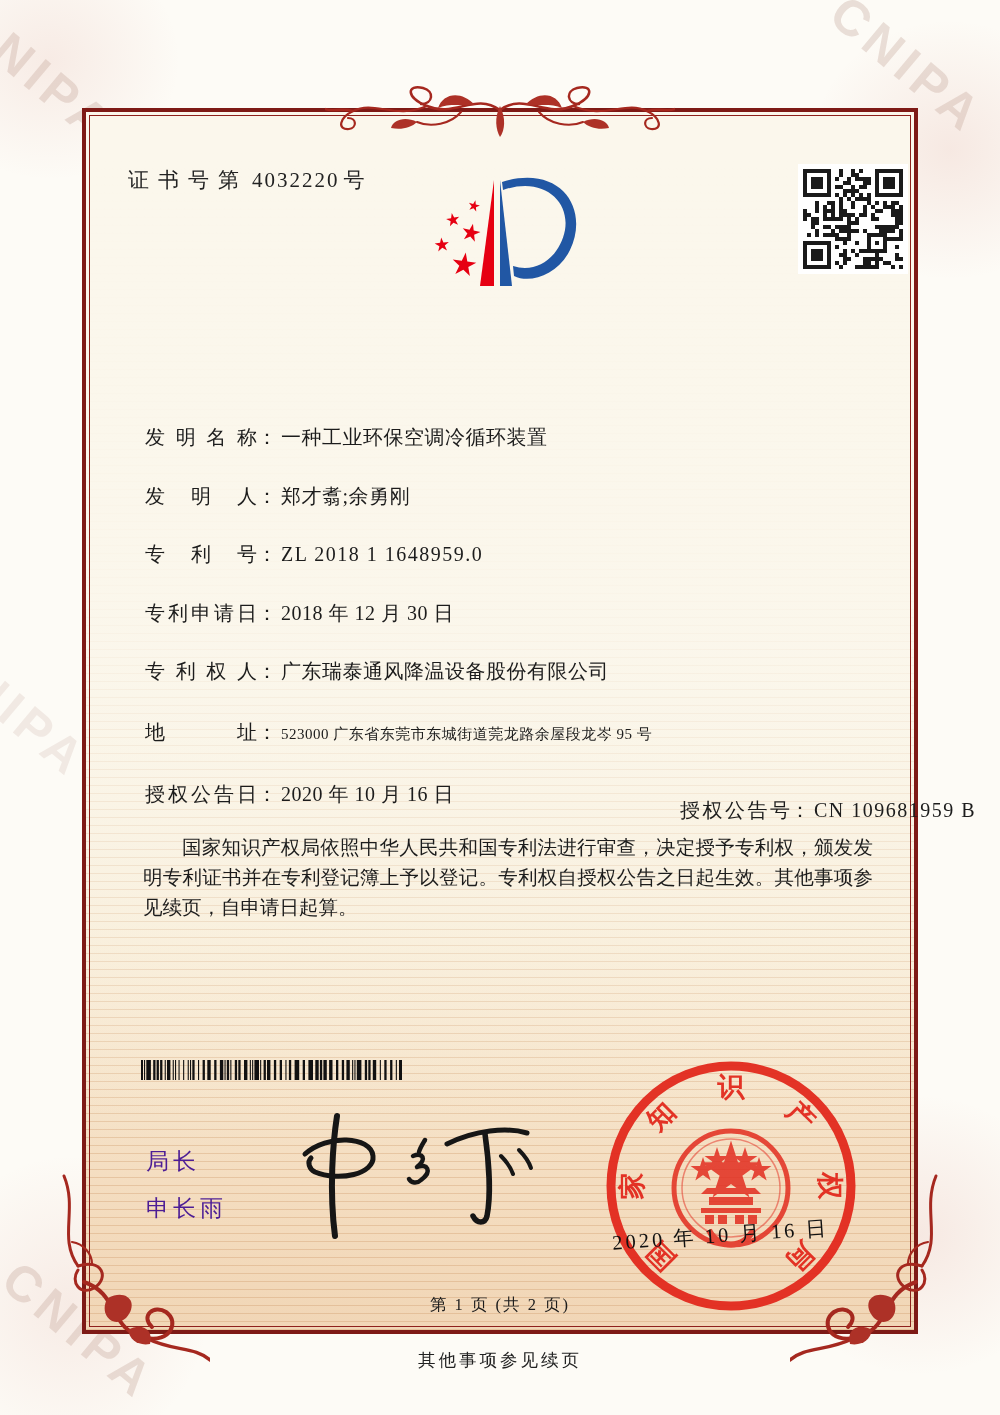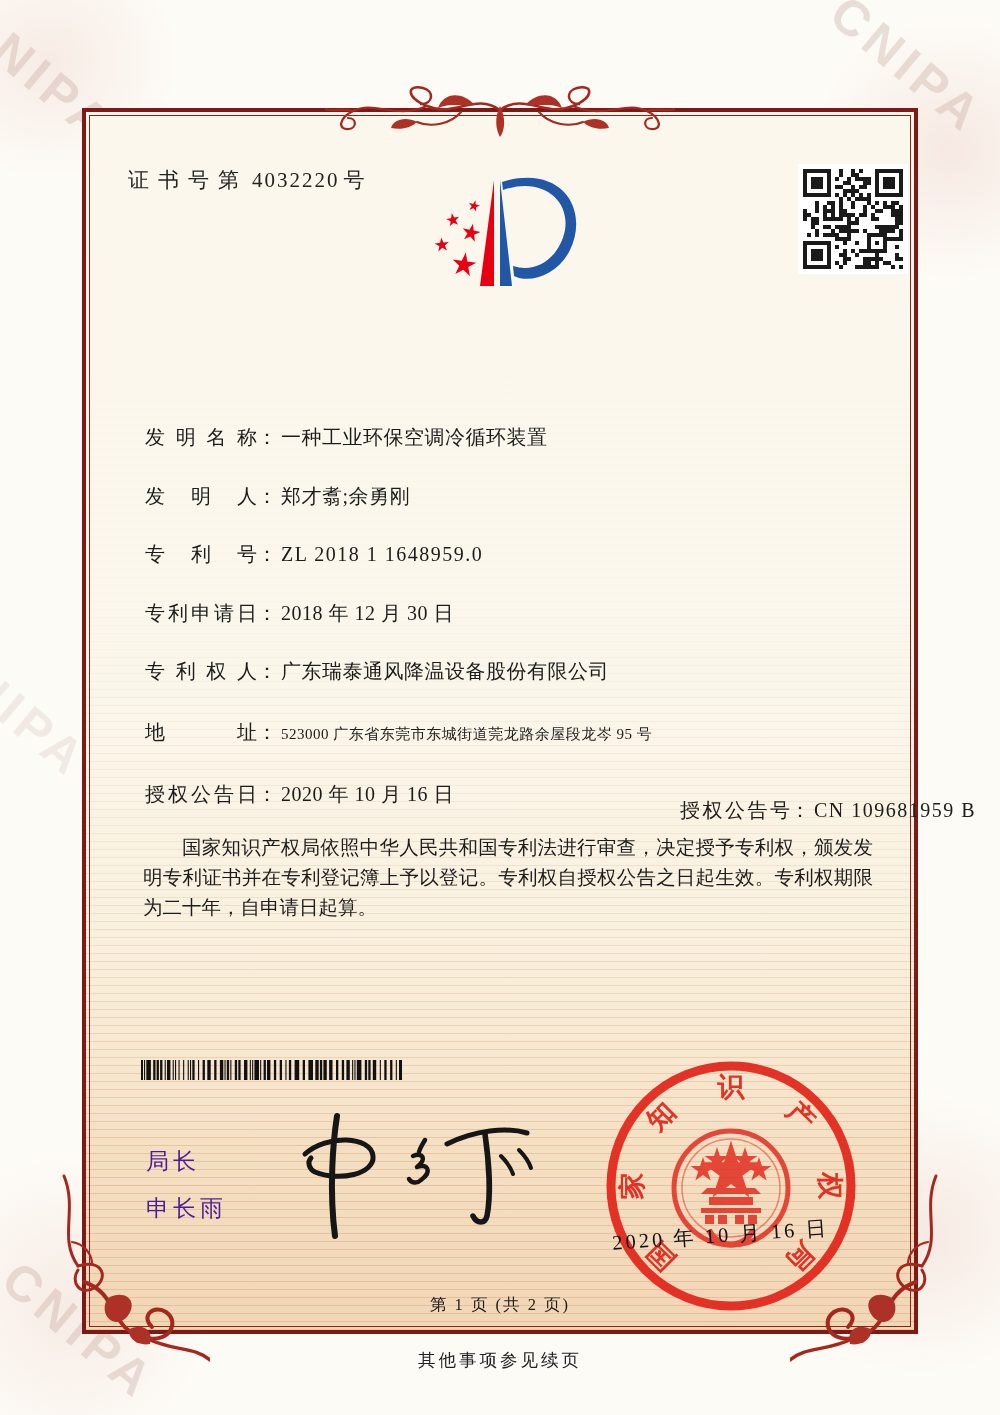--- a/index.html
+++ b/index.html
@@ -482,21 +482,21 @@
     <span class="field-label">地址</span><span class="field-colon">：</span><span class="field-value" style="font-size:15px;">523000 广东省东莞市东城街道莞龙路余屋段龙岑 95 号</span>
   </div>
   <div class="field-row" style="top:781px; width:730px;">
     <span class="field-label">授权公告日</span><span class="field-colon">：</span><span class="field-value">2020 年 10 月 16 日</span>
     <span class="grant-col2">
       <span class="field-label">授权公告号</span><span class="field-colon">：</span><span class="field-value num">CN 109681959 B</span>
     </span>
   </div>
 
   <div class="body-text">
-    <p>国家知识产权局依照中华人民共和国专利法进行审查，决定授予专利权，颁发发明专利证书并在专利登记簿上予以登记。专利权自授权公告之日起生效。专利权期限为二十年，自申请日起算。</p>
+    <p>国家知识产权局依照中华人民共和国专利法进行审查，决定授予专利权，颁发发明专利证书并在专利登记簿上予以登记。专利权自授权公告之日起生效。其他事项参见续页，自申请日起算。</p>
   </div>
 
   <svg class="barcode" id="barcode-svg" width="262" height="20">
       <rect x="0" y="0" width="2" height="20" fill="#111"></rect>
       <rect x="3.0" y="0" width="1.1" height="20" fill="#111"></rect>
       <rect x="5.3" y="0" width="4.6" height="20" fill="#111"></rect>
       <rect x="12.2" y="0" width="2.3" height="20" fill="#111"></rect>
       <rect x="15.6" y="0" width="2.3" height="20" fill="#111"></rect>
       <rect x="19.1" y="0" width="2.3" height="20" fill="#111"></rect>
       <rect x="23.7" y="0" width="1.1" height="20" fill="#111"></rect>

